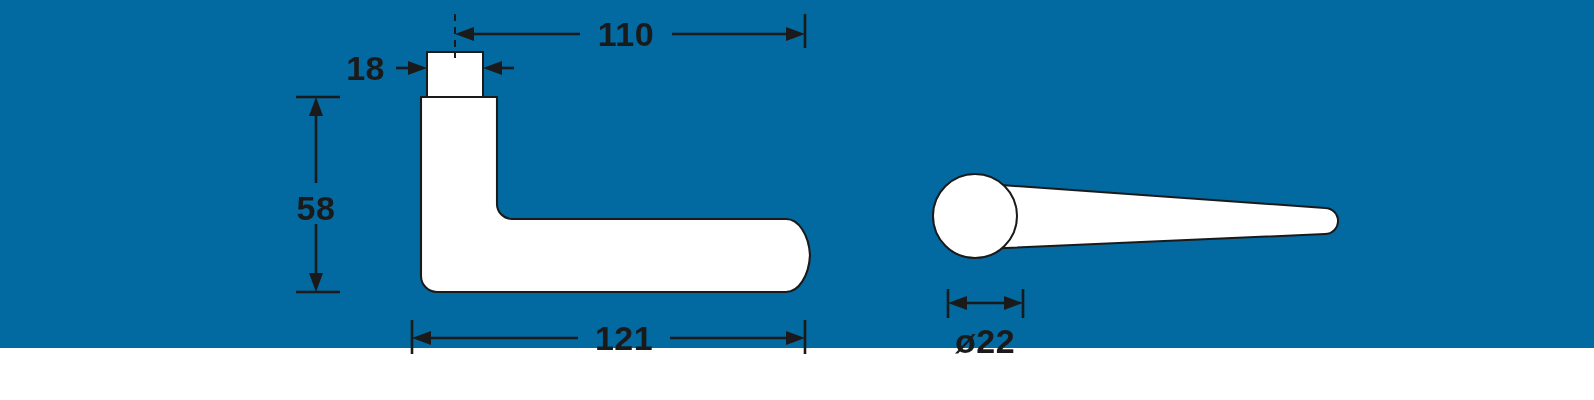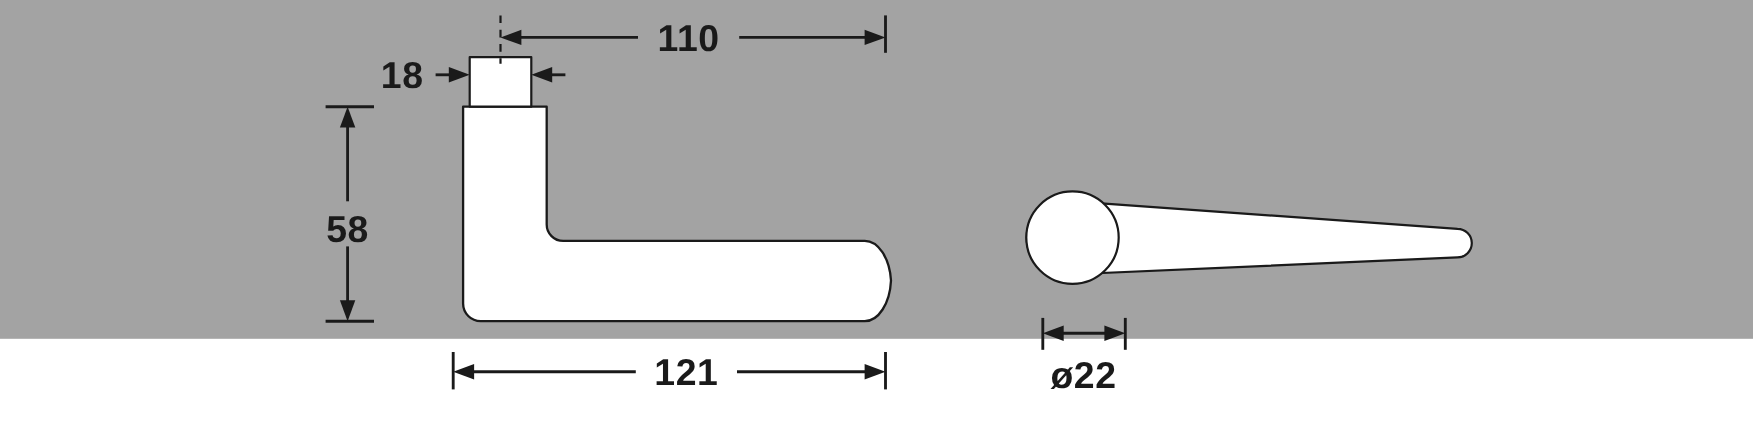--- a/index.html
+++ b/index.html
@@ -9,22 +9,22 @@
   }
   body {
     width: 1594px;
     height: 400px;
     font-family: "Liberation Sans", sans-serif;
     overflow: hidden;
   }
   #drawing-root {
     position: relative;
     width: 1594px;
-    height: 308px;
-    background: #a3a3a3;
+    height: 348px;
+    background: #0369a1;
   }
   svg.drawing-canvas {
     display: block;
     width: 1594px;
     height: 400px;
   }
   .dim-text {
     font-family: "Liberation Sans", sans-serif;
     font-size: 34px;
     font-weight: 600;

